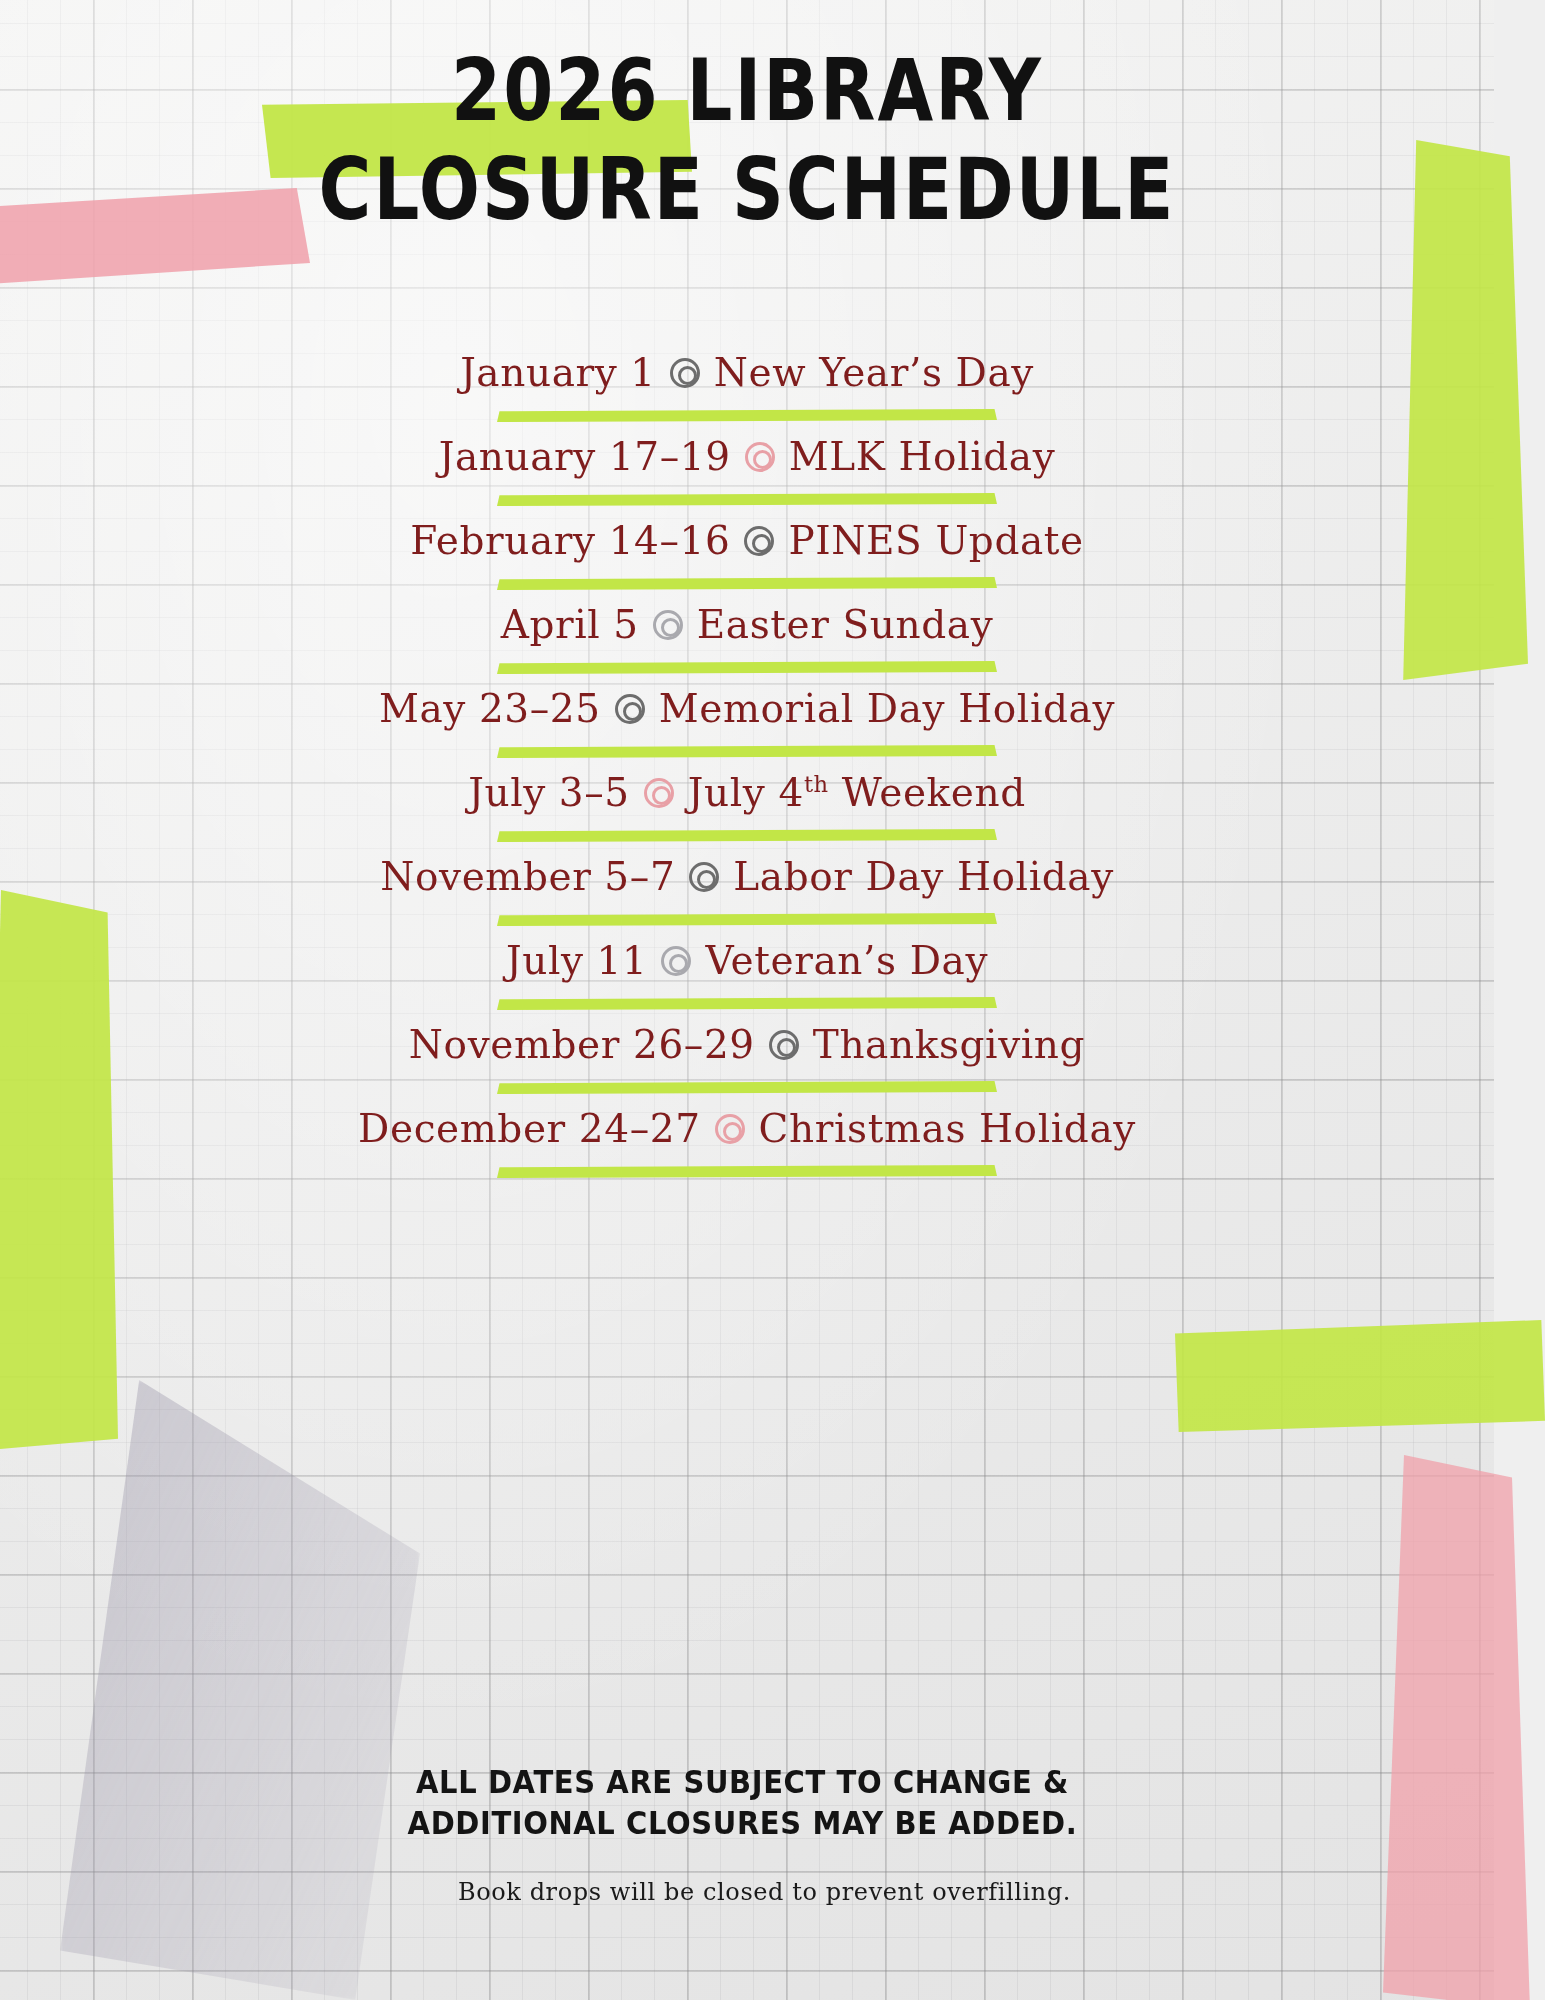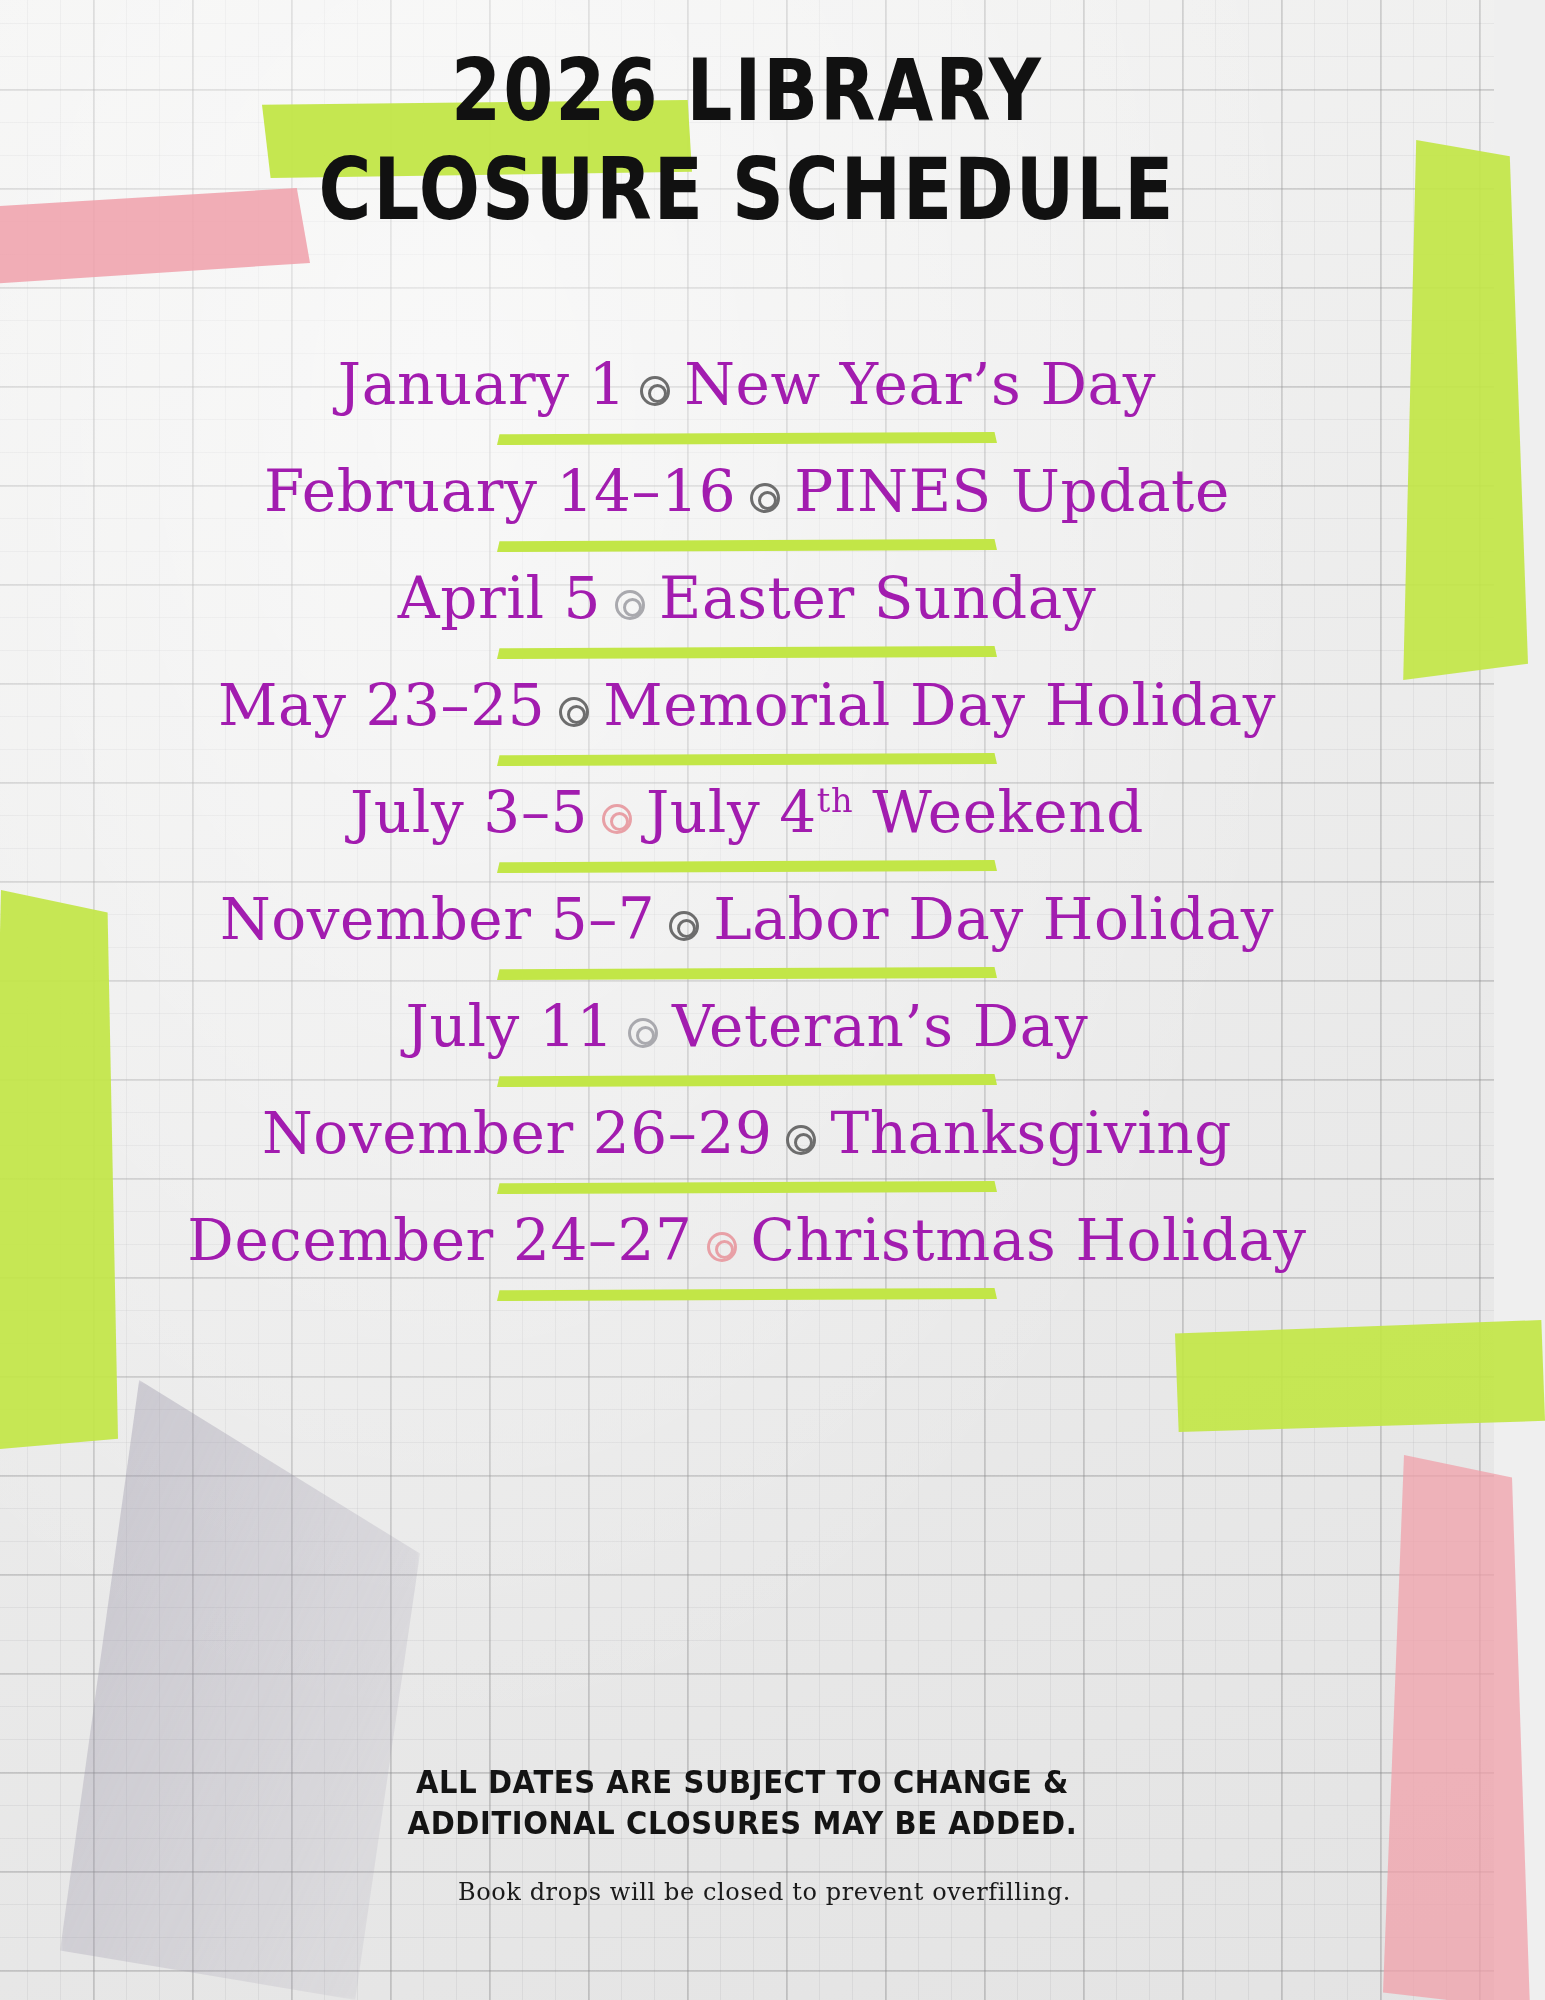--- a/index.html
+++ b/index.html
@@ -116,22 +116,22 @@
     top: 350px;
     z-index: 5;
   }
   .entry {
     position: relative;
     text-align: center;
     margin-bottom: 12px;
   }
   .entry-text {
     font-family: "DejaVu Serif", serif;
-    font-size: 58px;
-    color: #a21caf;
+    font-size: 39px;
+    color: #7f1d1d;
     letter-spacing: 0.6px;
     white-space: nowrap;
     display: inline-block;
   }
   .sep {
     display: inline-block;
     width: 34px;
     height: 34px;
     margin: 0 12px -4px 12px;
     border-radius: 50%;
@@ -218,20 +218,26 @@
 
   <div class="list">
 
     <div class="entry">
       <span class="entry-text">
         <span>January 1</span><span class="sep"></span><span>New Year’s Day</span>
       </span>
       <div class="underline"></div>
     </div>
 
+    <div class="entry">
+      <span class="entry-text">
+        <span>January 17–19</span><span class="sep pinkish"></span><span>MLK Holiday</span>
+      </span>
+      <div class="underline"></div>
+    </div>
 
     <div class="entry">
       <span class="entry-text">
         <span>February 14–16</span><span class="sep"></span><span>PINES Update</span>
       </span>
       <div class="underline"></div>
     </div>
 
     <div class="entry">
       <span class="entry-text">

